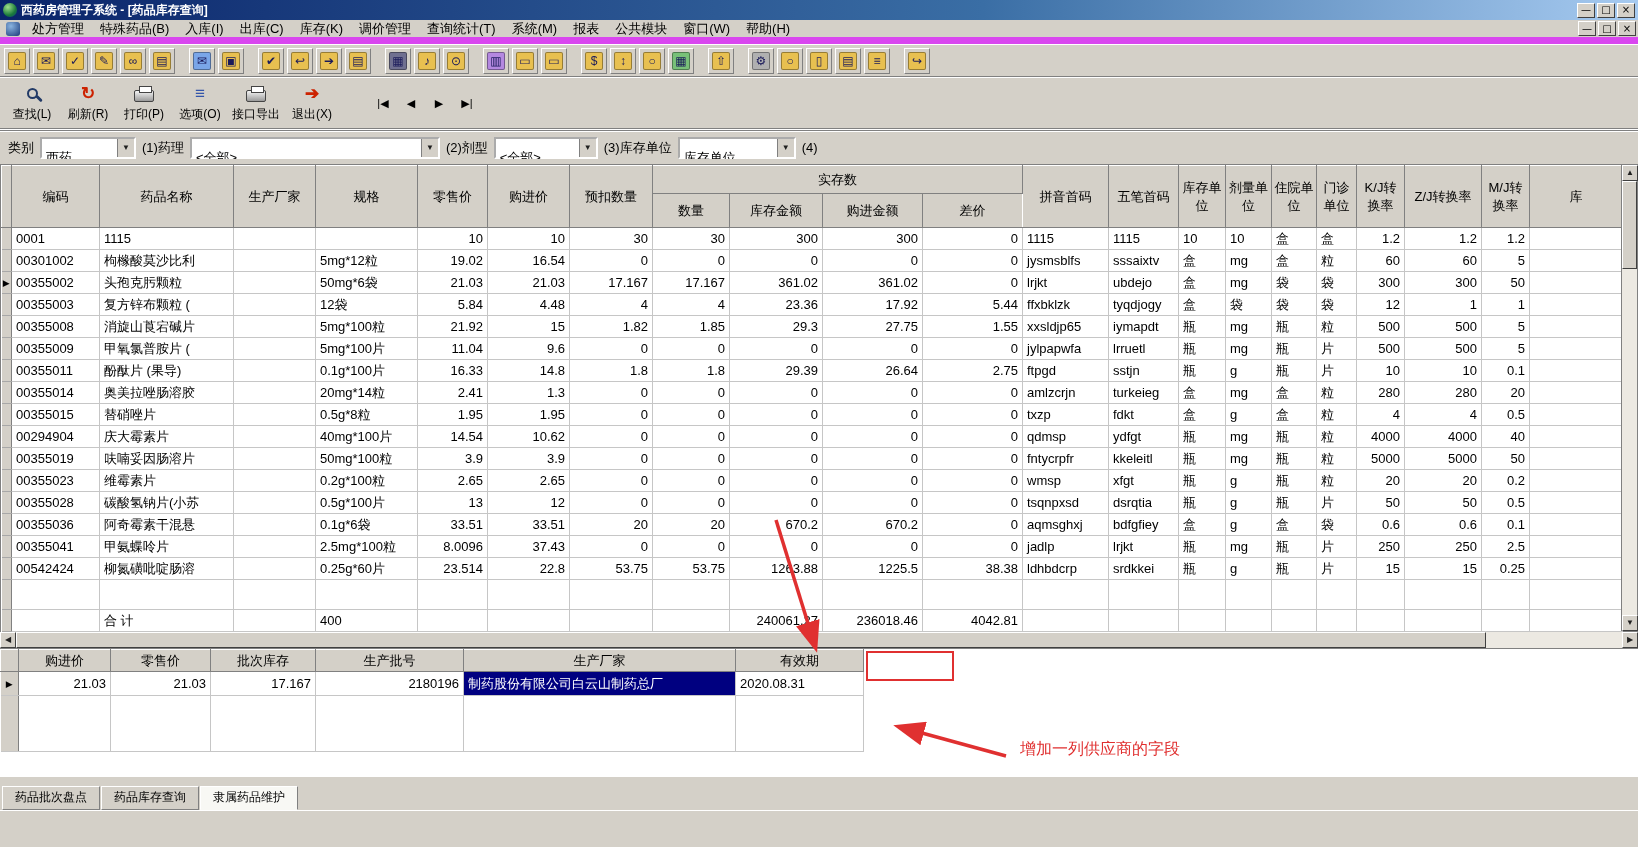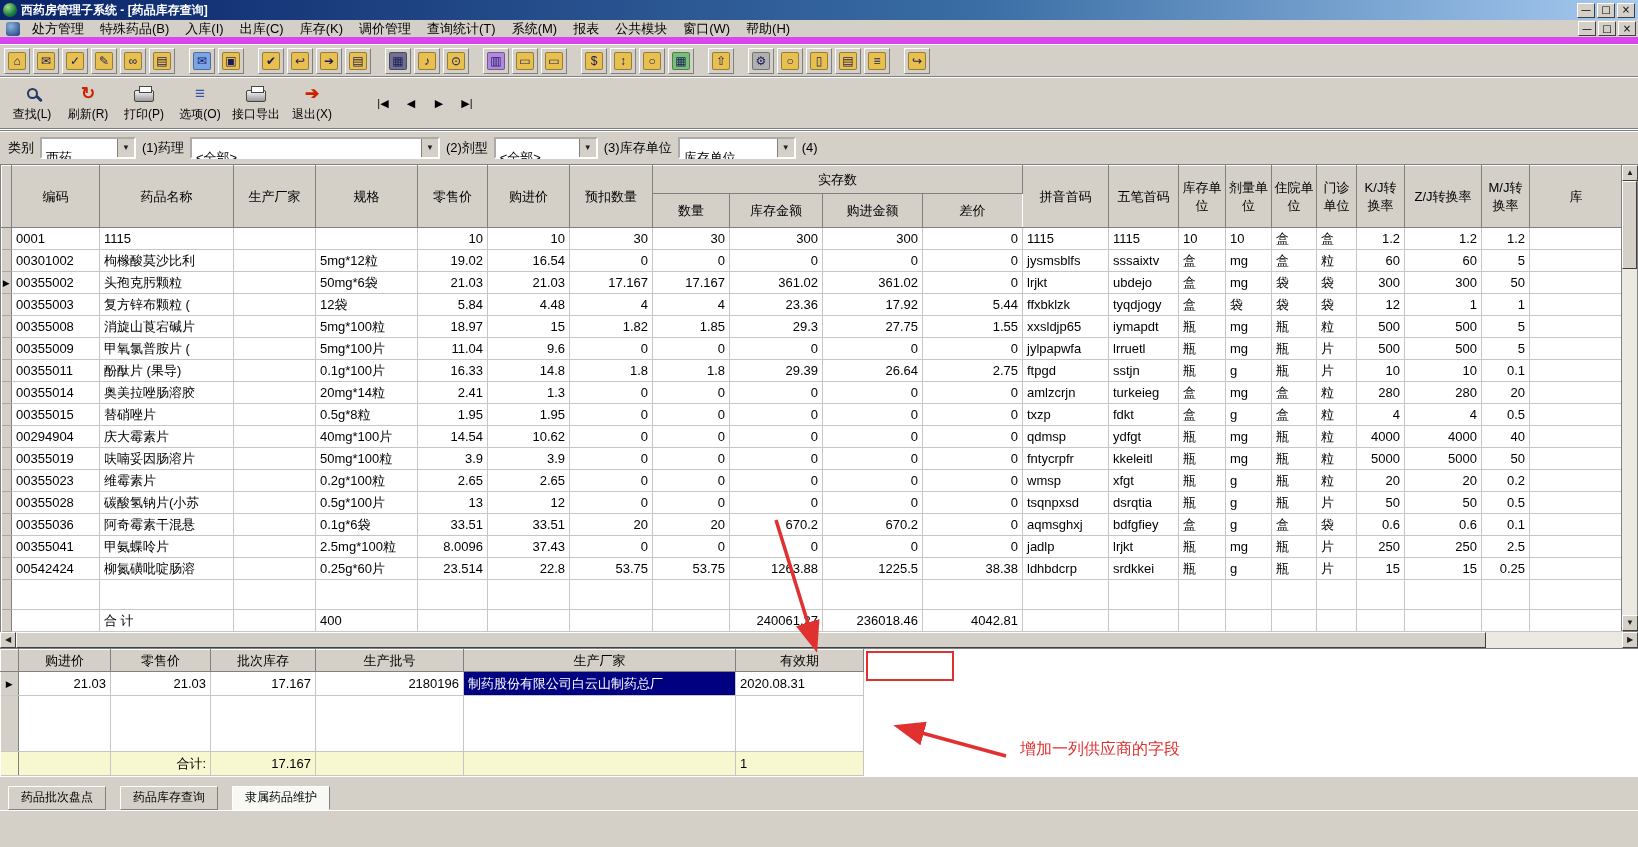--- a/index.html
+++ b/index.html
@@ -83,21 +83,21 @@
   table.batch tr.bfiller td { height:56px; }
   table.batch tr.btotal td { background:#f8f8d0; }
   td.sel { background:#000080; color:#fff; }
 
   .redbox { position:absolute; left:866px; top:2px; width:88px; height:30px; border:2px solid #e03030; background:transparent; }
   .rednote { position:absolute; left:1020px; top:90px; color:#e03030; font-size:16px; white-space:nowrap; }
 
   .gapstrip { height:12px; border-top:1px solid #fff; }
 
   
-  .tabbar { height:22px; display:flex; align-items:flex-end; padding-left:8px; gap:14px; }
+  .tabbar { height:22px; display:flex; align-items:flex-end; padding-left:2px; gap:1px; }
   .btab { padding:2px 12px 3px; font-size:12px; background:#d4d0c8; border:1px solid; border-color:#fff #808080 #808080 #fff; white-space:nowrap; }
   .btab.active { background:#f8f8f4; border-bottom-color:#f8f8f4; }
   .statusfill { height:35px; border-top:1px solid #fff; }
 
   .overlay { position:absolute; left:0; top:0; width:1638px; height:847px; pointer-events:none; z-index:40; }
 </style>
 </head>
 <body>
 
 <div class="window">
@@ -459,21 +459,21 @@
             <td class="num">1</td>
             <td class="num">1</td>
             <td></td>
           </tr>
           <tr>
             <td class="ctr"></td>
             <td>00355008</td>
             <td>消旋山莨宕碱片</td>
             <td></td>
             <td>5mg*100粒</td>
-            <td class="num">18.97</td>
+            <td class="num">21.92</td>
             <td class="num">15</td>
             <td class="num">1.82</td>
             <td class="num">1.85</td>
             <td class="num">29.3</td>
             <td class="num">27.75</td>
             <td class="num">1.55</td>
             <td>xxsldjp65</td>
             <td>iymapdt</td>
             <td>瓶</td>
             <td>mg</td>
@@ -849,29 +849,20 @@
         </tr>
         <tr class="bfiller">
           <td class="ind"></td>
             <td></td>
             <td></td>
             <td></td>
             <td></td>
             <td></td>
             <td></td>
         </tr>
-        <tr class="btotal">
-          <td class="ind"></td>
-          <td></td>
-          <td class="num">合计:</td>
-          <td class="num">17.167</td>
-          <td></td>
-          <td></td>
-          <td>1</td>
-        </tr>
       </tbody>
     </table>
     <div class="redbox"></div>
     <div class="rednote">增加一列供应商的字段</div>
   </div>
 
   <div class="gapstrip"></div>
 
   <div class="tabbar">
       <div class="btab">药品批次盘点</div>

